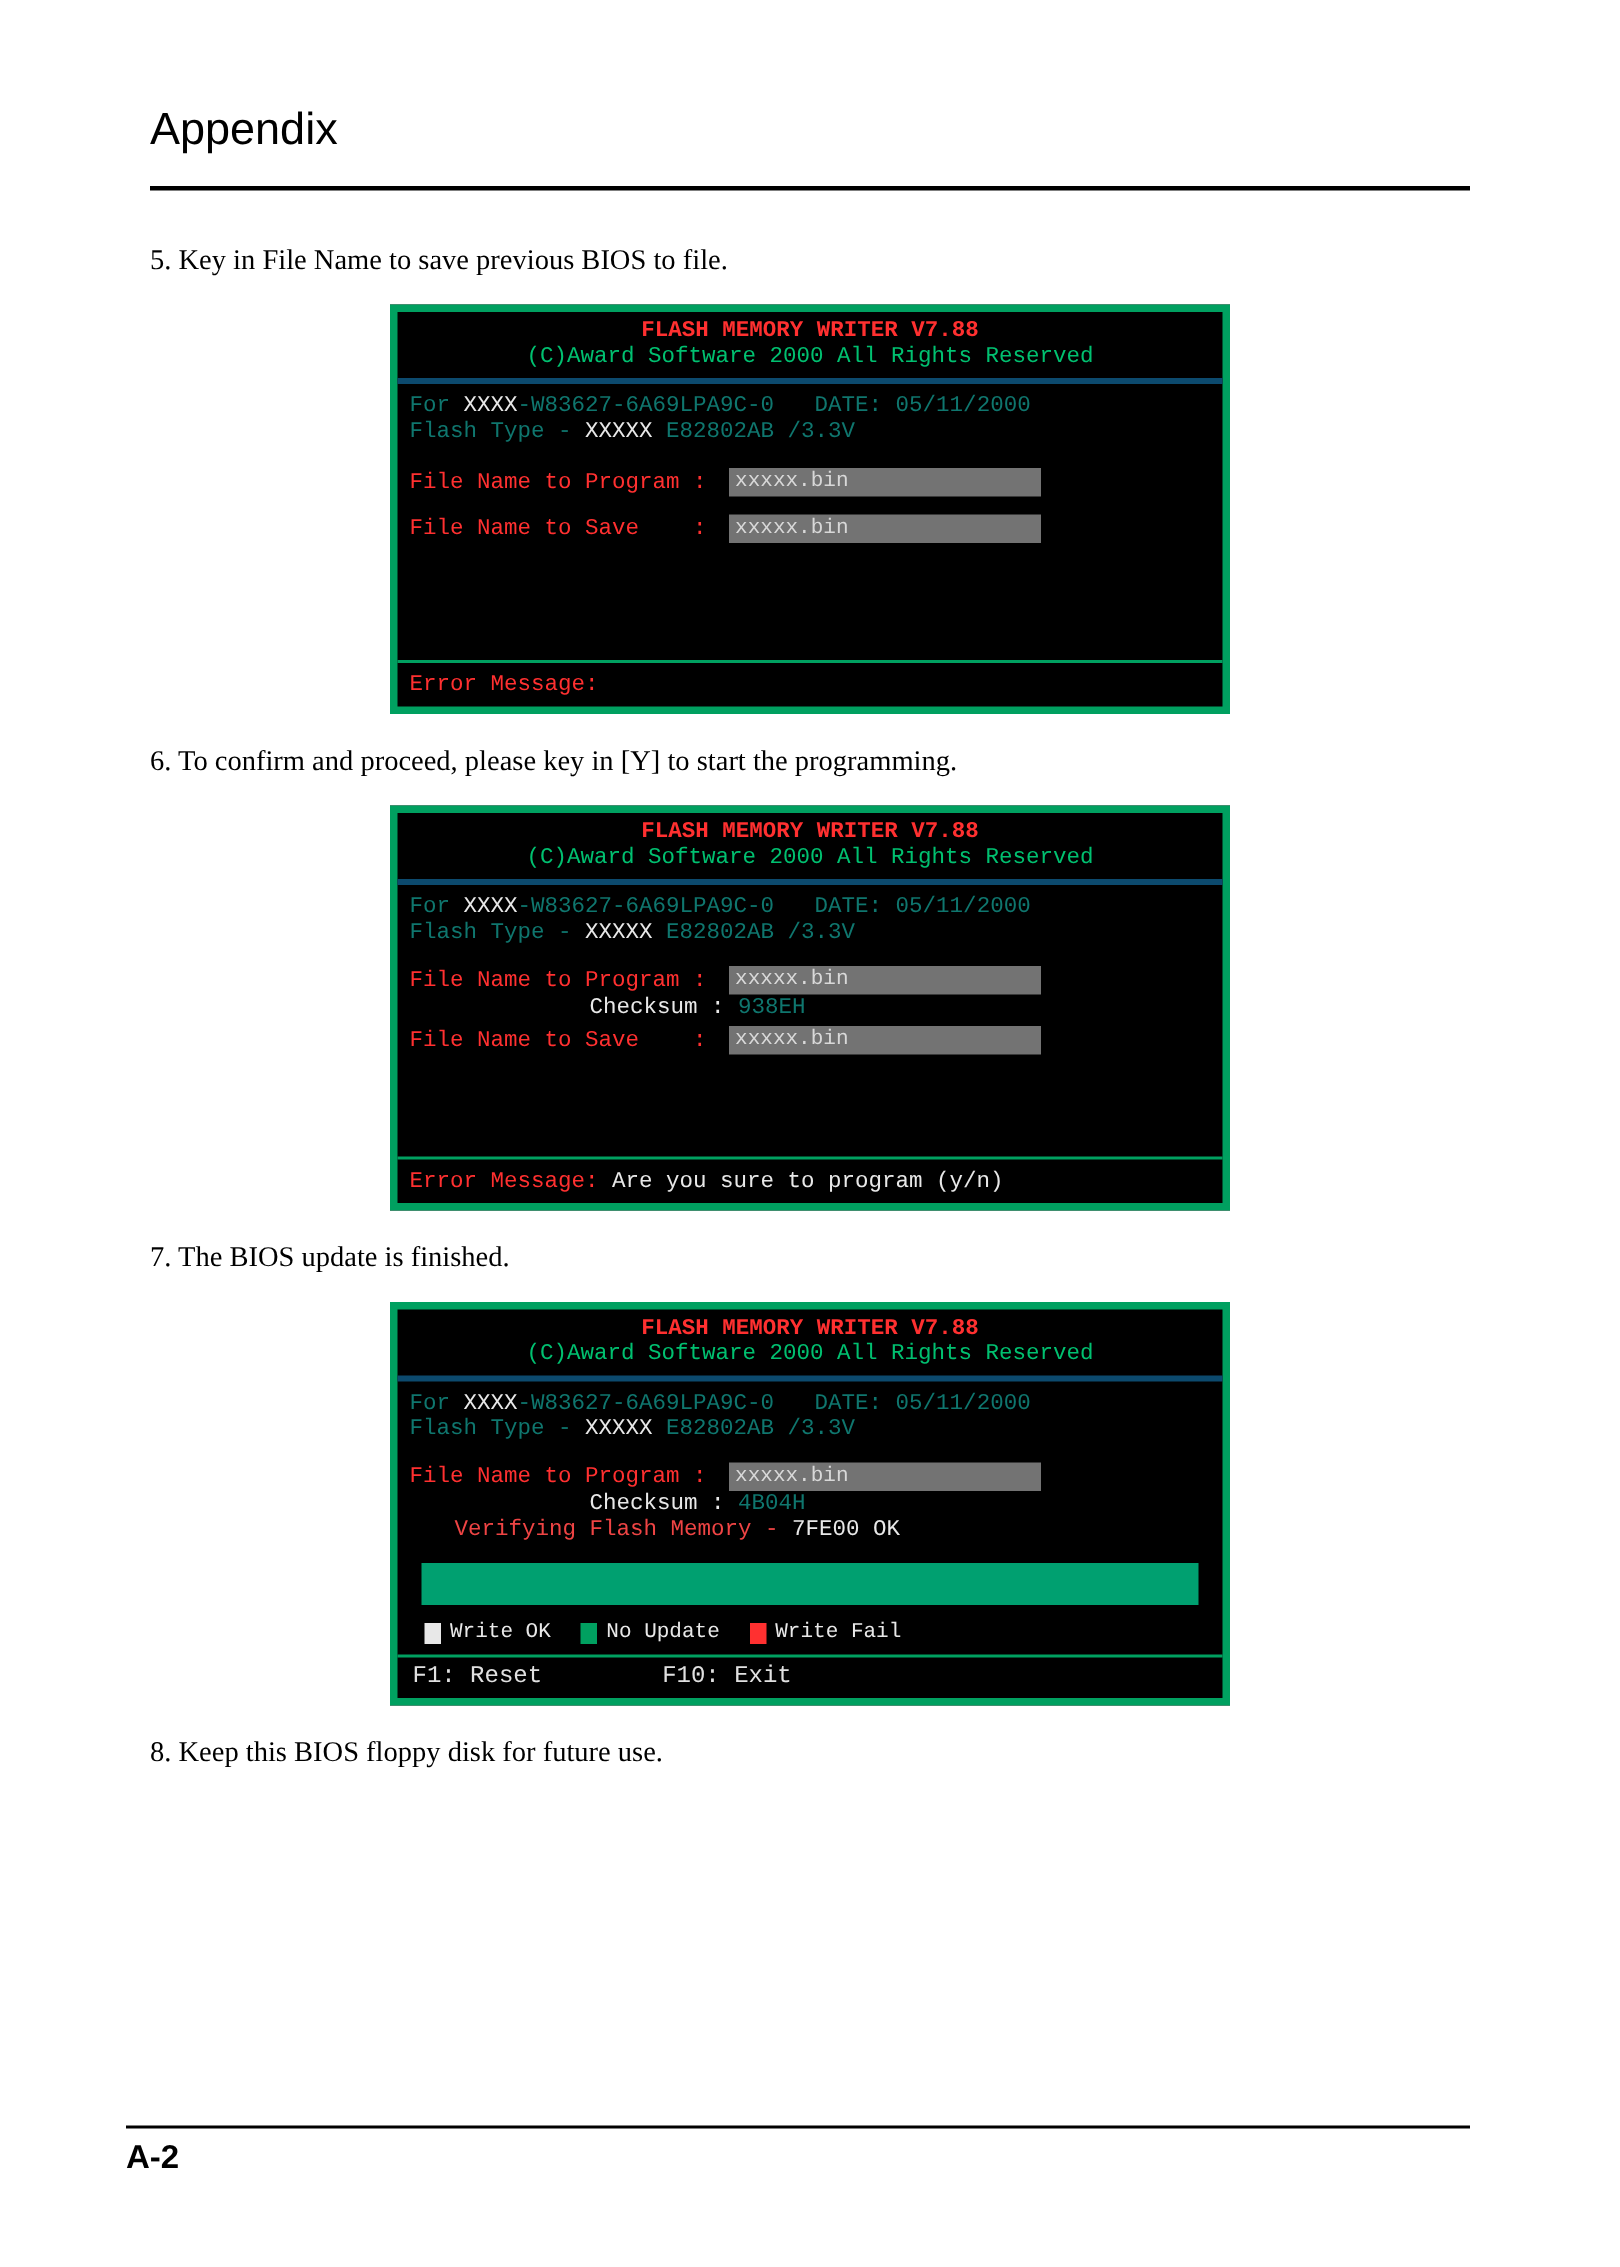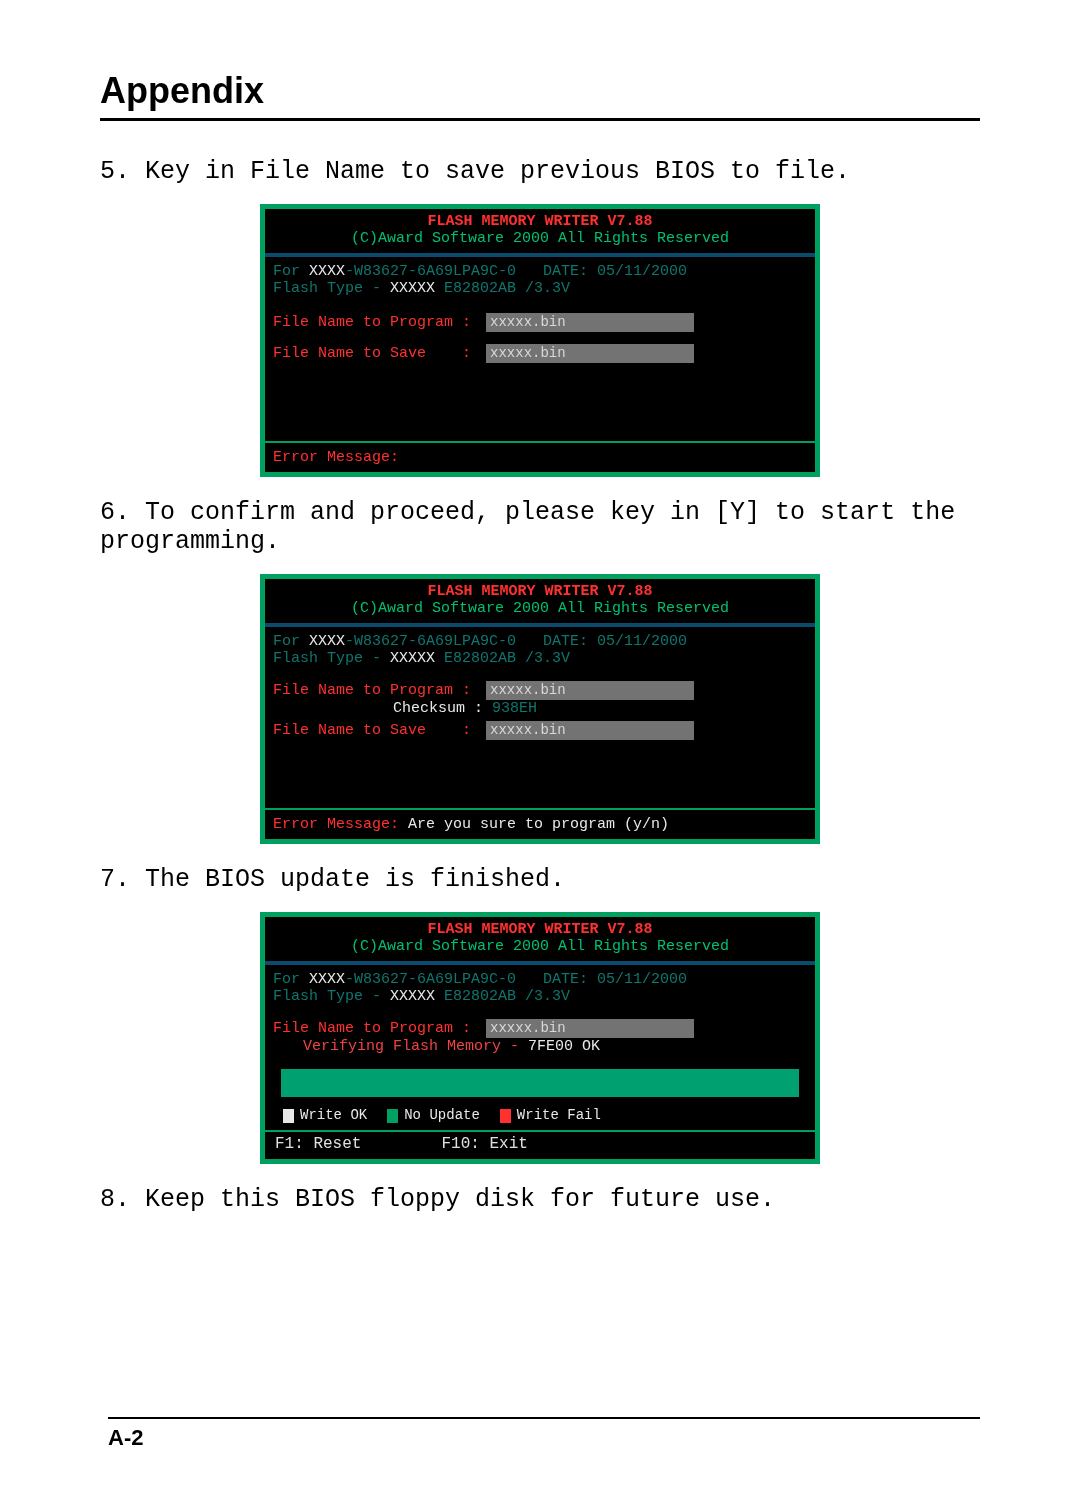--- a/index.html
+++ b/index.html
@@ -11,33 +11,32 @@
   }
   .page {
     width: 1080px;
     height: 1511px;
     position: relative;
     box-sizing: border-box;
     padding: 70px 100px 60px 100px;
   }
   .header-title {
     font-family: Arial, Helvetica, sans-serif;
-    font-weight: bold;
-    font-size: 36px;
-    margin-bottom: 6px;
+    font-weight: normal;
+    font-size: 30px;
+    margin-bottom: 20px;
   }
   .hr-thick {
     border: none;
     border-top: 3px solid #000;
     margin: 0 0 36px 0;
   }
   .step {
-    font-size: 25px;
+    font-size: 19px;
     margin: 21px 0 18px 0;
-    font-family: Liberation Mono, monospace;
   }
   .terminal-wrap {
     display: flex;
     justify-content: center;
   }
   .terminal {
     background: #000;
     border: 5px solid #00a060;
     width: 560px;
     box-sizing: border-box;
@@ -127,21 +126,21 @@
     margin: 0;
   }
   .page-num {
     font-family: Arial, Helvetica, sans-serif;
     font-weight: bold;
     font-size: 22px;
     margin-top: 6px;
   }
   .footer-block {
     position: absolute;
-    left: 108px;
+    left: 84px;
     right: 100px;
     bottom: 60px;
   }
 </style>
 </head>
 <body>
 
 <div class="page">
 
   <div class="header-title">Appendix</div>
@@ -211,20 +210,21 @@
         <div class="copy">(C)Award Software 2000 All Rights Reserved</div>
       </div>
       <div class="term-body" style="border-bottom:none; padding-bottom:0;">
         <div class="info-line"><span class="txt-green">For </span><span class="txt-white">XXXX</span><span class="txt-green">-W83627-6A69LPA9C-0</span><span class="txt-green">   DATE: 05/11/2000</span></div>
         <div class="info-line"><span class="txt-green">Flash Type - </span><span class="txt-white">XXXXX</span><span class="txt-green"> E82802AB /3.3V</span></div>
         <div style="height:10px"></div>
         <div class="field-line">
           <span class="field-label">File Name to Program : </span>
           <span class="field-box">xxxxx.bin</span>
         </div>
+        <div class="info-line" style="padding-left:120px;"><span class="txt-white">Checksum : </span><span class="txt-green">4B04H</span></div>
         <div class="info-line" style="padding-left:30px;"><span class="txt-orange">Verifying Flash Memory - </span><span class="txt-white">7FE00 OK</span></div>
         <div class="progress-row"></div>
         <div class="legend-row">
           <div class="legend-item">
               <span class="legend-swatch sw-white"></span>
               <span>Write OK</span>
             </div>
           <div class="legend-item">
               <span class="legend-swatch sw-green"></span>
               <span>No Update</span>

